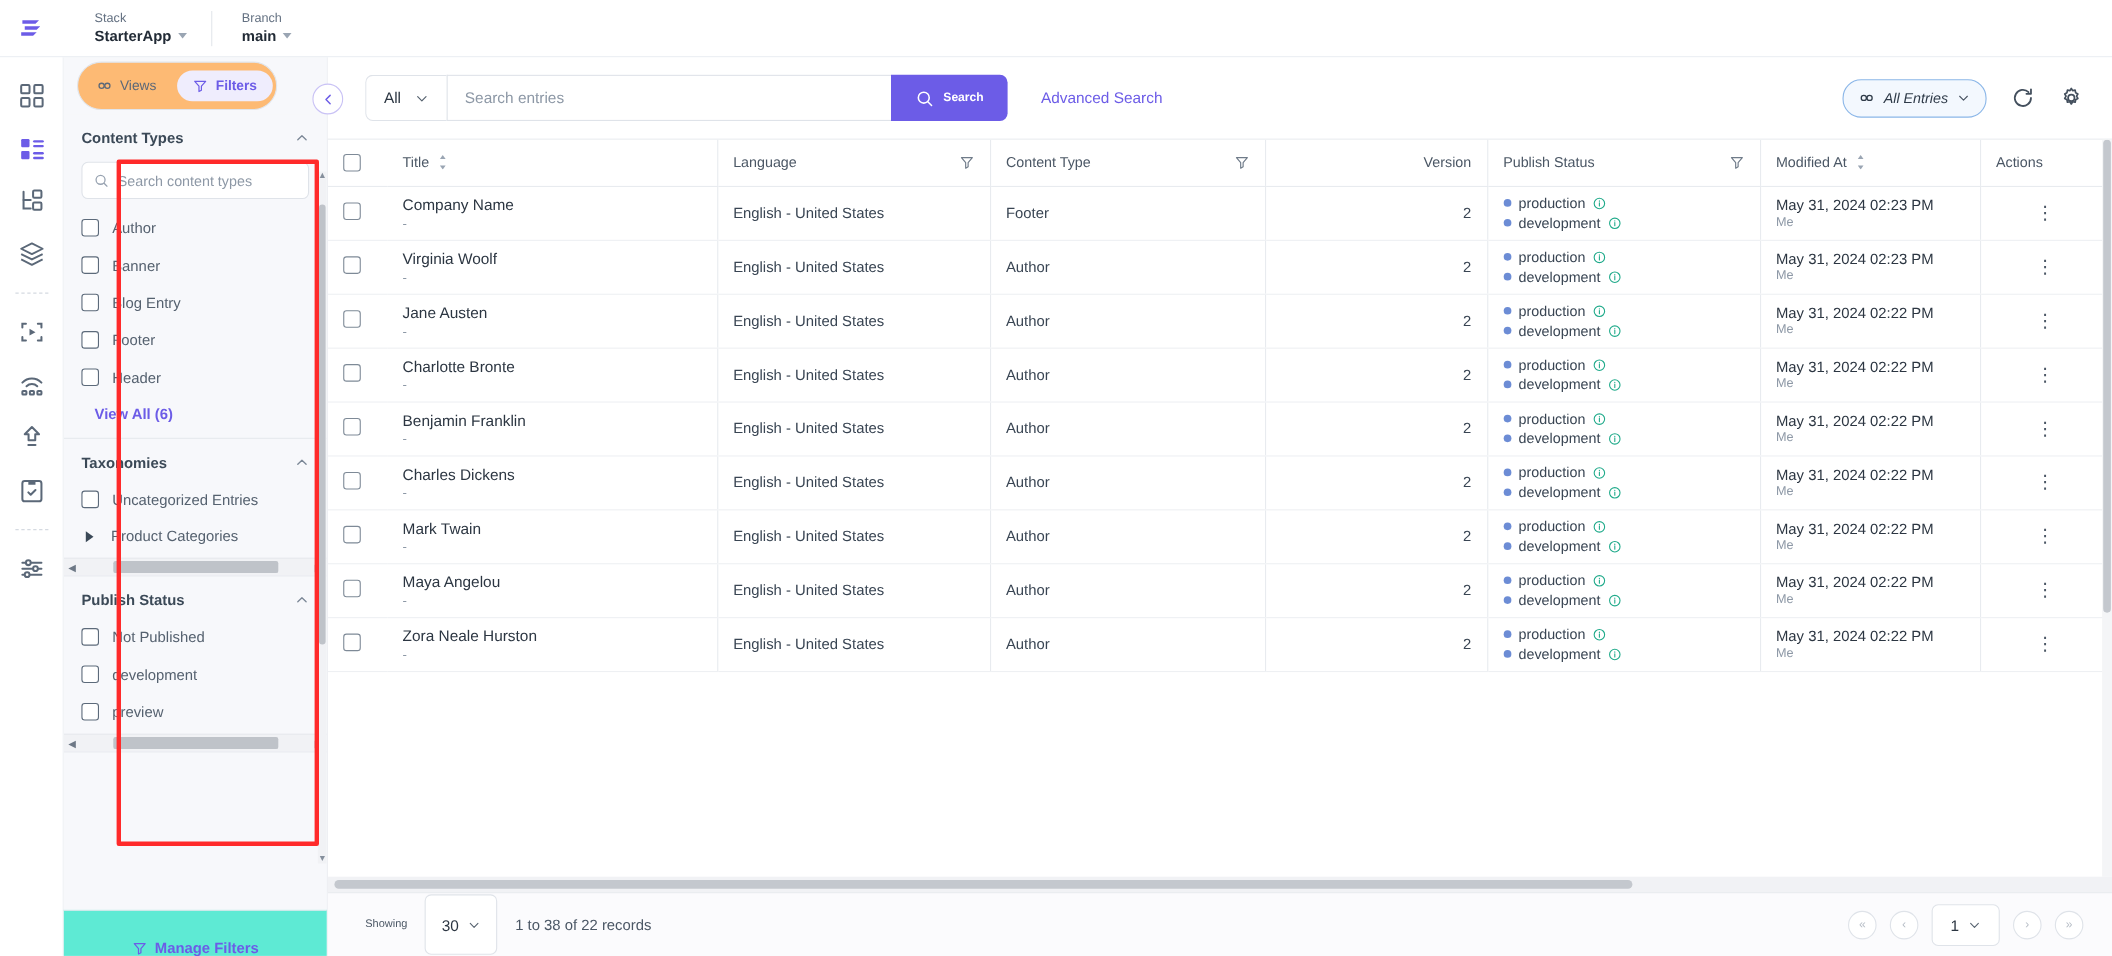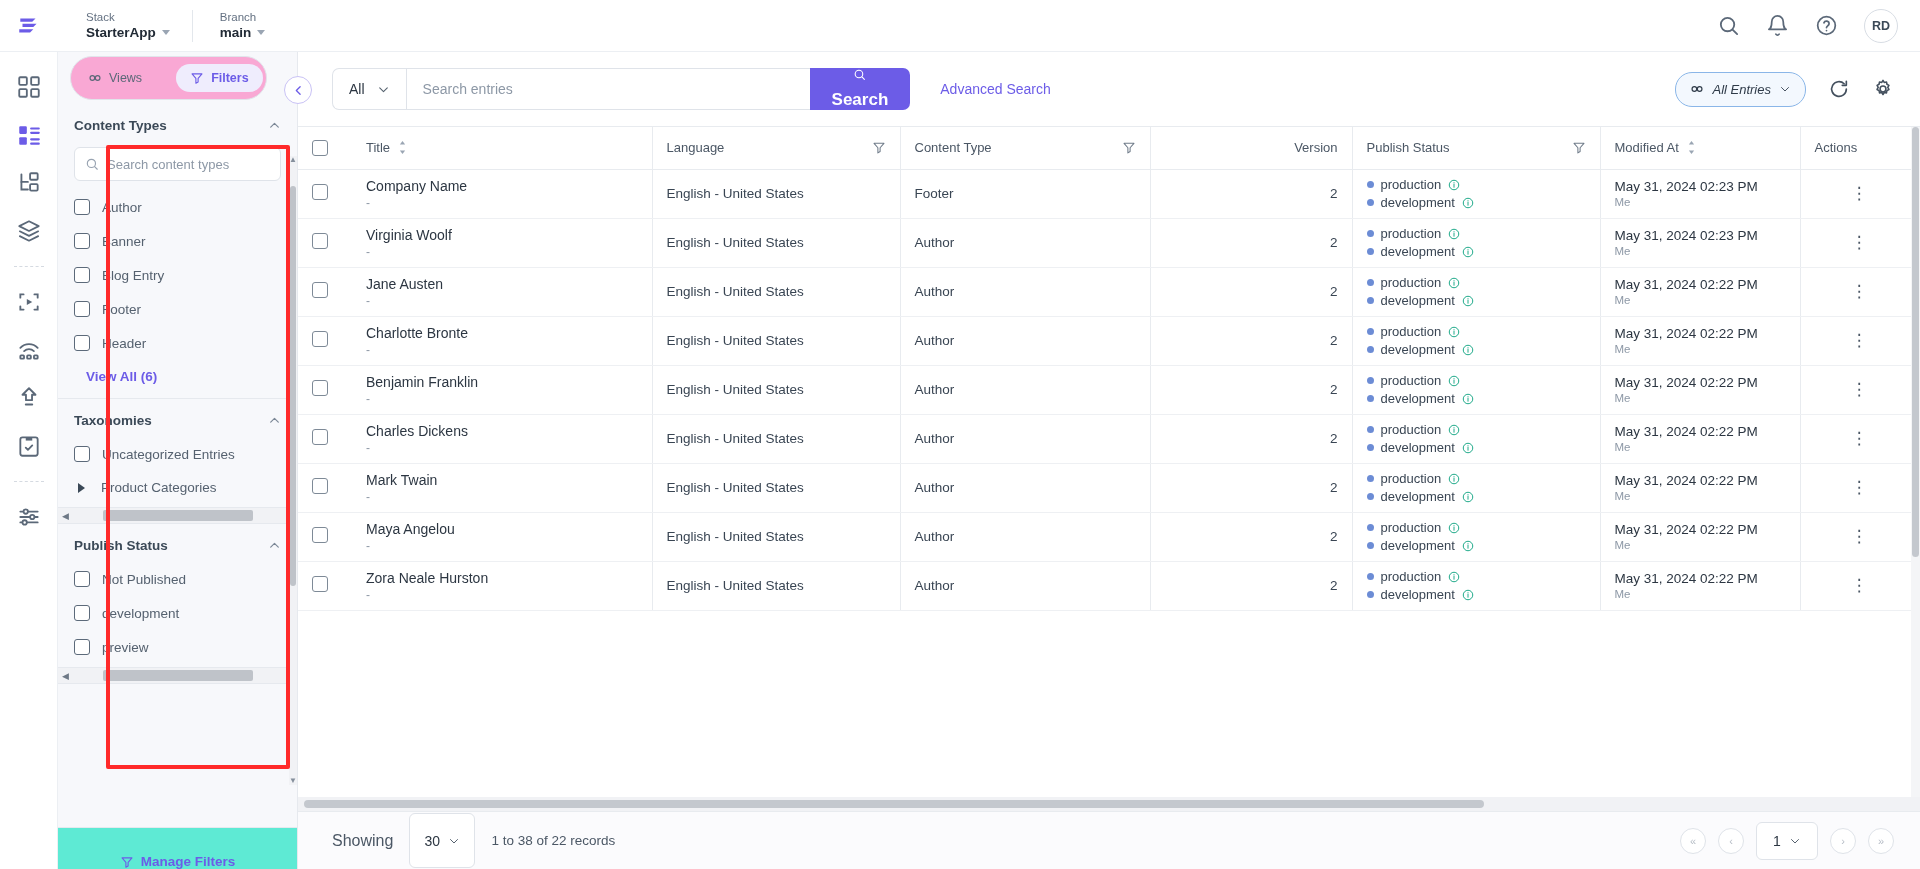--- a/index.html
+++ b/index.html
@@ -55,22 +55,22 @@
   
   .sidebar {
     width: 240px; min-width:240px; background:#f7f8fb; border-right:1px solid #e6e9ee;
     display:flex; flex-direction:column; position:relative;
   }
   .views-bar {
     height: 52px; min-height:52px; display:flex; align-items:center; padding: 0 12px;
     background:#f7f8fb;
   }
   .seg {
-    display:flex; align-items:center; background:#f9a8d4; border:1px solid #e1e5eb; border-radius:22px;
-    height:44px; padding:3px; gap:20px;
+    display:flex; align-items:center; background:#fdba74; border:1px solid #e1e5eb; border-radius:22px;
+    height:44px; padding:3px; gap:5px;
   }
   .seg-btn {
     display:flex; align-items:center; gap:7px; padding: 0 14px; height:28px; border-radius:18px;
     font-size:12.5px; color:#5b6878; cursor:pointer; background:transparent; border:0;
     font-family: inherit;
   }
   .seg-btn.active { background:#efedfd; color:#6c5ce7; font-weight:700; }
   .seg-ico { width:14px; height:14px; display:block; }
 
   .filters-panel {
@@ -169,23 +169,22 @@
     height:42px; width:404px; border:1px solid #dfe3e9; border-right:0; background:#fff;
     display:flex;align-items:center; padding: 0 16px;
   }
   .sg-input input {
     border:0; outline:0; width:100%; font-size:14px; color:#2c3642; background:transparent;
     font-family:inherit;
   }
   .sg-input input::placeholder { color:#8d98a6; }
   .sg-search {
     height:42px; background:#6c5ce7; color:#fff; border:0; border-radius:0 7px 7px 0;
-    display:flex;align-items:center;gap:9px; padding: 0 22px; font-size:17px; font-weight:700; cursor:pointer;
+    display:flex;align-items:center;gap:9px; padding: 0 22px; font-size:11px; font-weight:700; cursor:pointer;
     font-family:inherit;
-    flex-direction:column;
   }
   .sg-search svg { width:17px;height:17px;}
   .adv-search { margin-left:30px; font-size:14px; color:#6c5ce7; font-weight:400; cursor:pointer; }
   .toolbar-right { margin-left:auto; display:flex; align-items:center; gap:22px; }
   .pill {
     height:35px; border:1px solid #8ab6e8; border-radius:17px; background:#f3f8fe;
     display:flex;align-items:center;gap:8px; padding: 0 14px; font-size:13px; color:#2f3b49; cursor:pointer;font-style:italic;
   }
   .pill .chev { width:12px;height:12px;color:#4a5563;}
   .tool-ico { width:22px;height:22px; color:#44505e; cursor:pointer; }
@@ -222,21 +221,21 @@
   .tbl-vscroll { position:absolute; right:0; top:0; width:9px; bottom:14px; background:#f4f5f7; z-index:6;}
   .tbl-vscroll .t { position:absolute; top:0; left:1px; width:7px; height:430px; background:#c4c8ce; border-radius:4px;}
   .tbl-hscroll { position:absolute; left:0; right:0; bottom:0; height:14px; background:#f1f2f5; z-index:6;}
   .tbl-hscroll .t { position:absolute; left:6px; top:3px; height:8px; width:1180px; background:#c4c8ce; border-radius:4px;}
 
   
   .footer {
     height:58px; min-height:58px; background:#fbfbfd; border-top:1px solid #e8ebef;
     display:flex; align-items:center; padding: 0 26px 0 34px; gap:16px;
   }
-  .showing-lbl { font-size:16px; color:#4b5765; }
+  .showing-lbl { font-size:10px; color:#4b5765; }
   .pgsize {
     width:66px; height:55px; border:1px solid #dfe3e9; border-radius:6px; background:#fff;
     display:flex;align-items:center;justify-content:center; gap:8px; font-size:14px; color:#2c3642; cursor:pointer;
   }
   .pgsize .chev { width:12px;height:12px;color:#56626f;}
   .records { font-size:13.5px; color:#4b5765; }
   .pager { margin-left:auto; display:flex; align-items:center; gap:12px; }
   .pg-btn {
     width:26px;height:26px;border-radius:50%;border:1px solid #dfe3e9; background:#fff;
     display:flex;align-items:center;justify-content:center; color:#b6bdc6; font-size:11px; cursor:pointer;
@@ -270,36 +269,20 @@
           <i class="caret-s"></i>
         </span>
       </div>
       <div class="ctx">
         <span class="ctx-label">Branch</span>
         <span class="ctx-value">
           <span>main</span>
           <i class="caret-s"></i>
         </span>
       </div>
-    </div>
-    <div class="topbar-right">
-      <svg class="tb-ico" viewBox="0 0 24 24" fill="none" stroke="currentColor" stroke-width="1.9">
-        <circle cx="11" cy="11" r="7"></circle>
-          <line x1="16.5" y1="16.5" x2="21" y2="21" stroke-linecap="round"></line>
-      </svg>
-      <svg class="tb-ico" viewBox="0 0 24 24" fill="none" stroke="currentColor" stroke-width="1.8">
-        <path d="M18 8a6 6 0 10-12 0c0 7-3 8-3 8h18s-3-1-3-8z" stroke-linejoin="round"></path>
-        <path d="M13.7 21a2 2 0 01-3.4 0" stroke-linecap="round"></path>
-      </svg>
-      <svg class="tb-ico" viewBox="0 0 24 24" fill="none" stroke="currentColor" stroke-width="1.8">
-        <circle cx="12" cy="12" r="9.2"></circle>
-        <path d="M9.3 9.2a2.8 2.8 0 015.4 1c0 1.9-2.7 2.4-2.7 4" stroke-linecap="round"></path>
-        <circle cx="12" cy="17.3" r="0.9" fill="currentColor" stroke="none"></circle>
-      </svg>
-      <div class="avatar">RD</div>
     </div>
   </div>
 
   <div class="body">
 
     <div class="rail">
       <svg class="rail-ico" viewBox="0 0 24 24" fill="none" stroke="currentColor" stroke-width="1.7">
         <rect x="3" y="3" width="7" height="7" rx="1"></rect>
           <rect x="14" y="3" width="7" height="7" rx="1"></rect>
         <rect x="3" y="14" width="7" height="7" rx="1"></rect>

